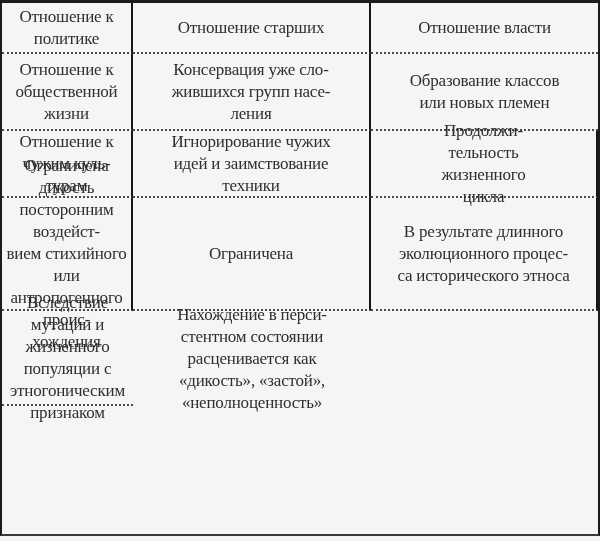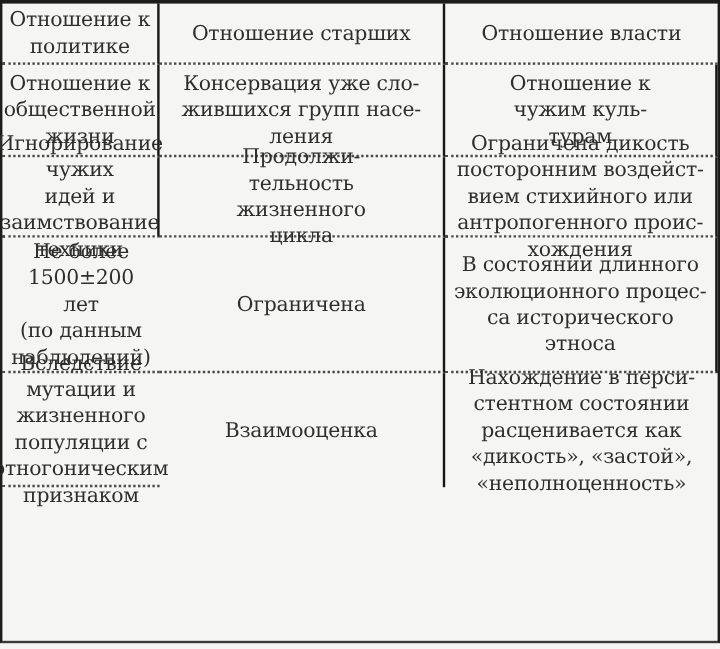--- a/index.html
+++ b/index.html
@@ -25,20 +25,21 @@
     height: 536px;
     box-sizing: border-box;
     border-top: 3px solid #1c1c1c;
     border-bottom: 2px solid #3a3a3a;
     border-left: 2px solid #1c1c1c;
     border-right: 2px solid #1c1c1c;
     display: grid;
     grid-template-columns: 131px 238px 1fr;
     grid-template-rows: 51px 77px 67px 113px 95px 1fr;
     background: #f5f5f3;
+    font-family: Liberation Serif, serif;
   }
   .cell {
     box-sizing: border-box;
     display: flex;
     align-items: center;
     justify-content: center;
     text-align: center;
     padding: 2px 4px;
     font-size: 17px;
     line-height: 22px;
@@ -64,51 +65,49 @@
 политике</div>
     <div class="cell c1 row-sep">Отношение старших</div>
     <div class="cell c2 row-sep">Отношение власти</div>
 
     <div class="cell c0 row-sep">Отношение к
 общественной
 жизни</div>
     <div class="cell c1 row-sep">Консервация уже сло-
 жившихся групп насе-
 ления</div>
+    <div class="cell c2 row-sep">Образование классов
+или новых племен</div>
 
     <div class="cell c0 row-sep">Отношение к
 чужим куль-
 турам</div>
     <div class="cell c1 row-sep">Игнорирование чужих
 идей и заимствование
 техники</div>
 
     <div class="cell c0 row-sep">Продолжи-
 тельность
 жизненного
 цикла</div>
     <div class="cell c1 row-sep">Ограничена дикость
 посторонним воздейст-
 вием стихийного или
 антропогенного проис-
 хождения</div>
-    <div class="cell c2 row-sep">Не более 1500±200 лет
-(по данным
-наблюдений)</div>
 
     <div class="cell c0 row-sep">Ограничена</div>
-    <div class="cell c1 row-sep">В состоянии длинного
+    <div class="cell c1 row-sep">В результате длинного
 эколюционного процес-
 са исторического этноса</div>
     <div class="cell c2 row-sep">Вследствие мутации и
 жизненного популяции с
 этногоническим
 признаком</div>
 
-    <div class="cell c0">Взаимооценка</div>
     <div class="cell c2">Нахождение в перси-
 стентном состоянии
 расценивается как
 «дикость», «застой»,
 «неполноценность»</div>
 
   </div>
 </div>
 
 </body></html>

